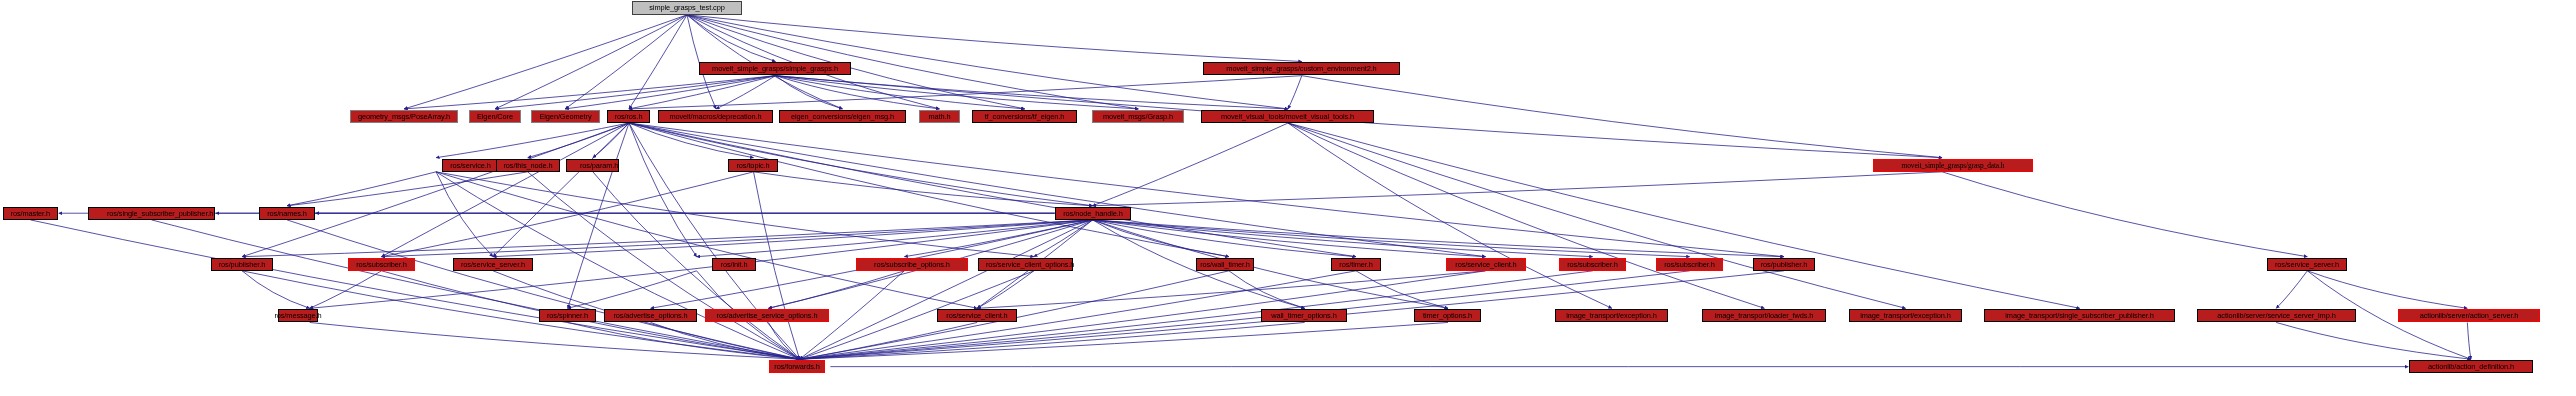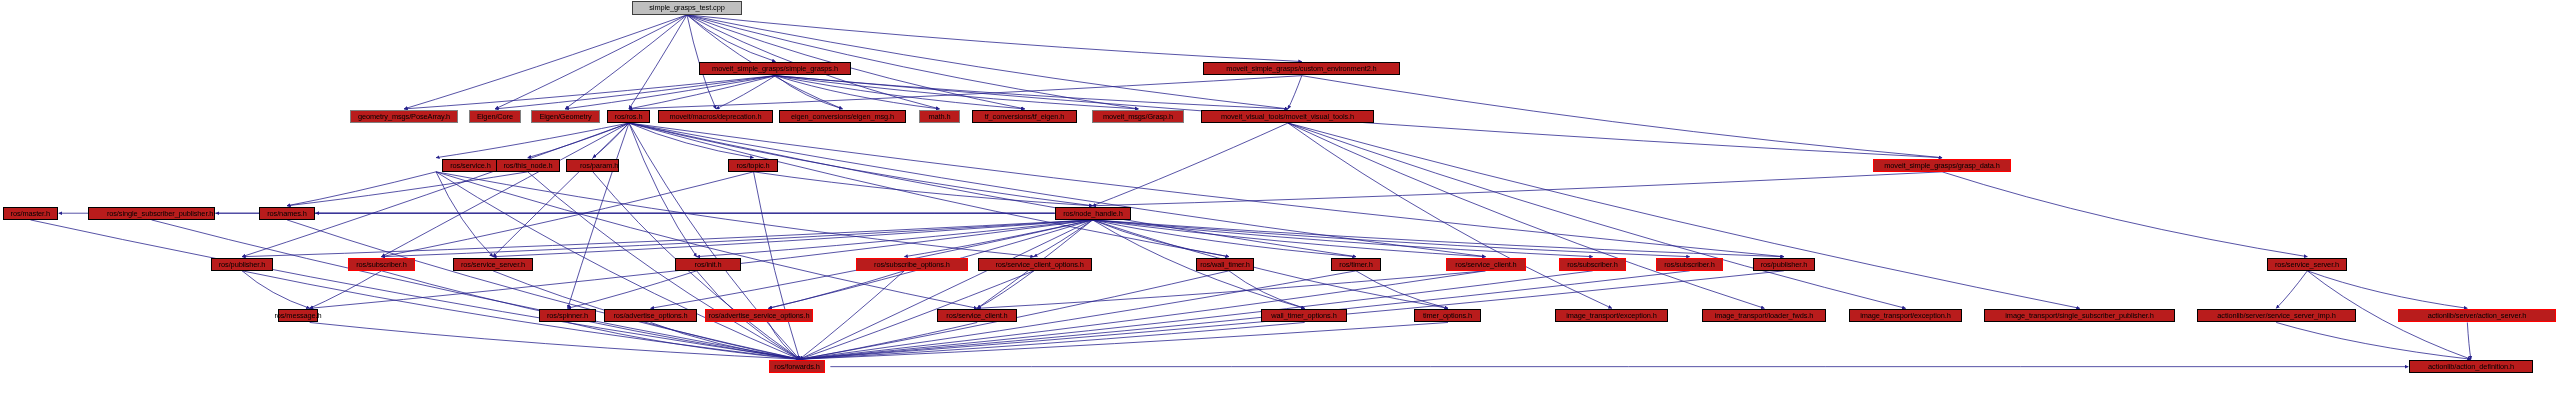--- a/index.html
+++ b/index.html
@@ -207,21 +207,21 @@
     </div>
     <div class="node b" style="left: 496px; top: 159px; width: 64px;">
       <span>ros/this_node.h</span>
     </div>
     <div class="node b" style="left: 566px; top: 159px; width: 53px; padding-left: 16px;">
       <span>ros/param.h</span>
     </div>
     <div class="node b" style="left: 728px; top: 159px; width: 50px;">
       <span>ros/topic.h</span>
     </div>
-    <div class="node r" style="left: 1873px; top: 159px; width: 138px;">
+    <div class="node r" style="left: 1873px; top: 159px; width: 160px; font-family: Liberation Serif, serif;">
       <span>moveit_simple_grasps/grasp_data.h</span>
     </div>
     <div class="node b" style="left: 2.8px; top: 207px; width: 55px;">
       <span>ros/master.h</span>
     </div>
     <div class="node b" style="left: 88px; top: 207px; width: 127px; padding-left: 20px;">
       <span>ros/single_subscriber_publisher.h</span>
     </div>
     <div class="node b" style="left: 259px; top: 207px; width: 56px;">
       <span>ros/names.h</span>
@@ -234,27 +234,27 @@
     </div>
     <div class="node b" style="left: 211px; top: 258px; width: 62px;">
       <span>ros/publisher.h</span>
     </div>
     <div class="node r" style="left: 348px; top: 258px; width: 67px;">
       <span>ros/subscriber.h</span>
     </div>
     <div class="node b" style="left: 453px; top: 258px; width: 80px;">
       <span>ros/service_server.h</span>
     </div>
-    <div class="node b" style="left: 675px; top: 258px; width: 66px;">
+    <div class="node b" style="left: 712px; top: 258px; width: 44px;">
       <span>ros/init.h</span>
     </div>
     <div class="node r" style="left: 856px; top: 258px; width: 112px;">
       <span>ros/subscribe_options.h</span>
     </div>
-    <div class="node b" style="left: 978px; top: 258px; width: 114px; padding-left: 12px;">
+    <div class="node b" style="left: 978px; top: 258px; width: 95px; padding-left: 12px;">
       <span>ros/service_client_options.h</span>
     </div>
     <div class="node b" style="left: 1196px; top: 258px; width: 58px;">
       <span>ros/wall_timer.h</span>
     </div>
     <div class="node b" style="left: 1331px; top: 258px; width: 50px;">
       <span>ros/timer.h</span>
     </div>
     <div class="node r" style="left: 1446px; top: 258px; width: 80px;">
       <span>ros/service_client.h</span>
@@ -270,21 +270,21 @@
     </div>
     <div class="node b" style="left: 278px; top: 309px; width: 40px;">
       <span>ros/message.h</span>
     </div>
     <div class="node b" style="left: 539px; top: 309px; width: 57px;">
       <span>ros/spinner.h</span>
     </div>
     <div class="node b" style="left: 604px; top: 309px; width: 93px;">
       <span>ros/advertise_options.h</span>
     </div>
-    <div class="node r" style="left: 705px; top: 309px; width: 108px; text-align: right;">
+    <div class="node r" style="left: 705px; top: 309px; width: 124px; text-align: right;">
       <span>ros/advertise_service_options.h</span>
     </div>
     <div class="node b" style="left: 937px; top: 309px; width: 80px;">
       <span>ros/service_client.h</span>
     </div>
     <div class="node b" style="left: 1261px; top: 309px; width: 86px;">
       <span>wall_timer_options.h</span>
     </div>
     <div class="node b" style="left: 1414px; top: 309px; width: 67px;">
       <span>timer_options.h</span>
@@ -297,21 +297,21 @@
     </div>
     <div class="node b" style="left: 1849px; top: 309px; width: 113px;">
       <span>image_transport/exception.h</span>
     </div>
     <div class="node b" style="left: 1984px; top: 309px; width: 191px;">
       <span>image_transport/single_subscriber_publisher.h</span>
     </div>
     <div class="node b" style="left: 2197px; top: 309px; width: 159px;">
       <span>actionlib/server/service_server_imp.h</span>
     </div>
-    <div class="node r" style="left: 2398px; top: 309px; width: 158px;">
+    <div class="node r" style="left: 2398px; top: 309px; width: 142px;">
       <span>actionlib/server/action_server.h</span>
     </div>
     <div class="node r" style="left: 769px; top: 360px; width: 56px;">
       <span>ros/forwards.h</span>
     </div>
     <div class="node b" style="left: 2409px; top: 360px; width: 124px;">
       <span>actionlib/action_definition.h</span>
     </div>
   </div>
 

